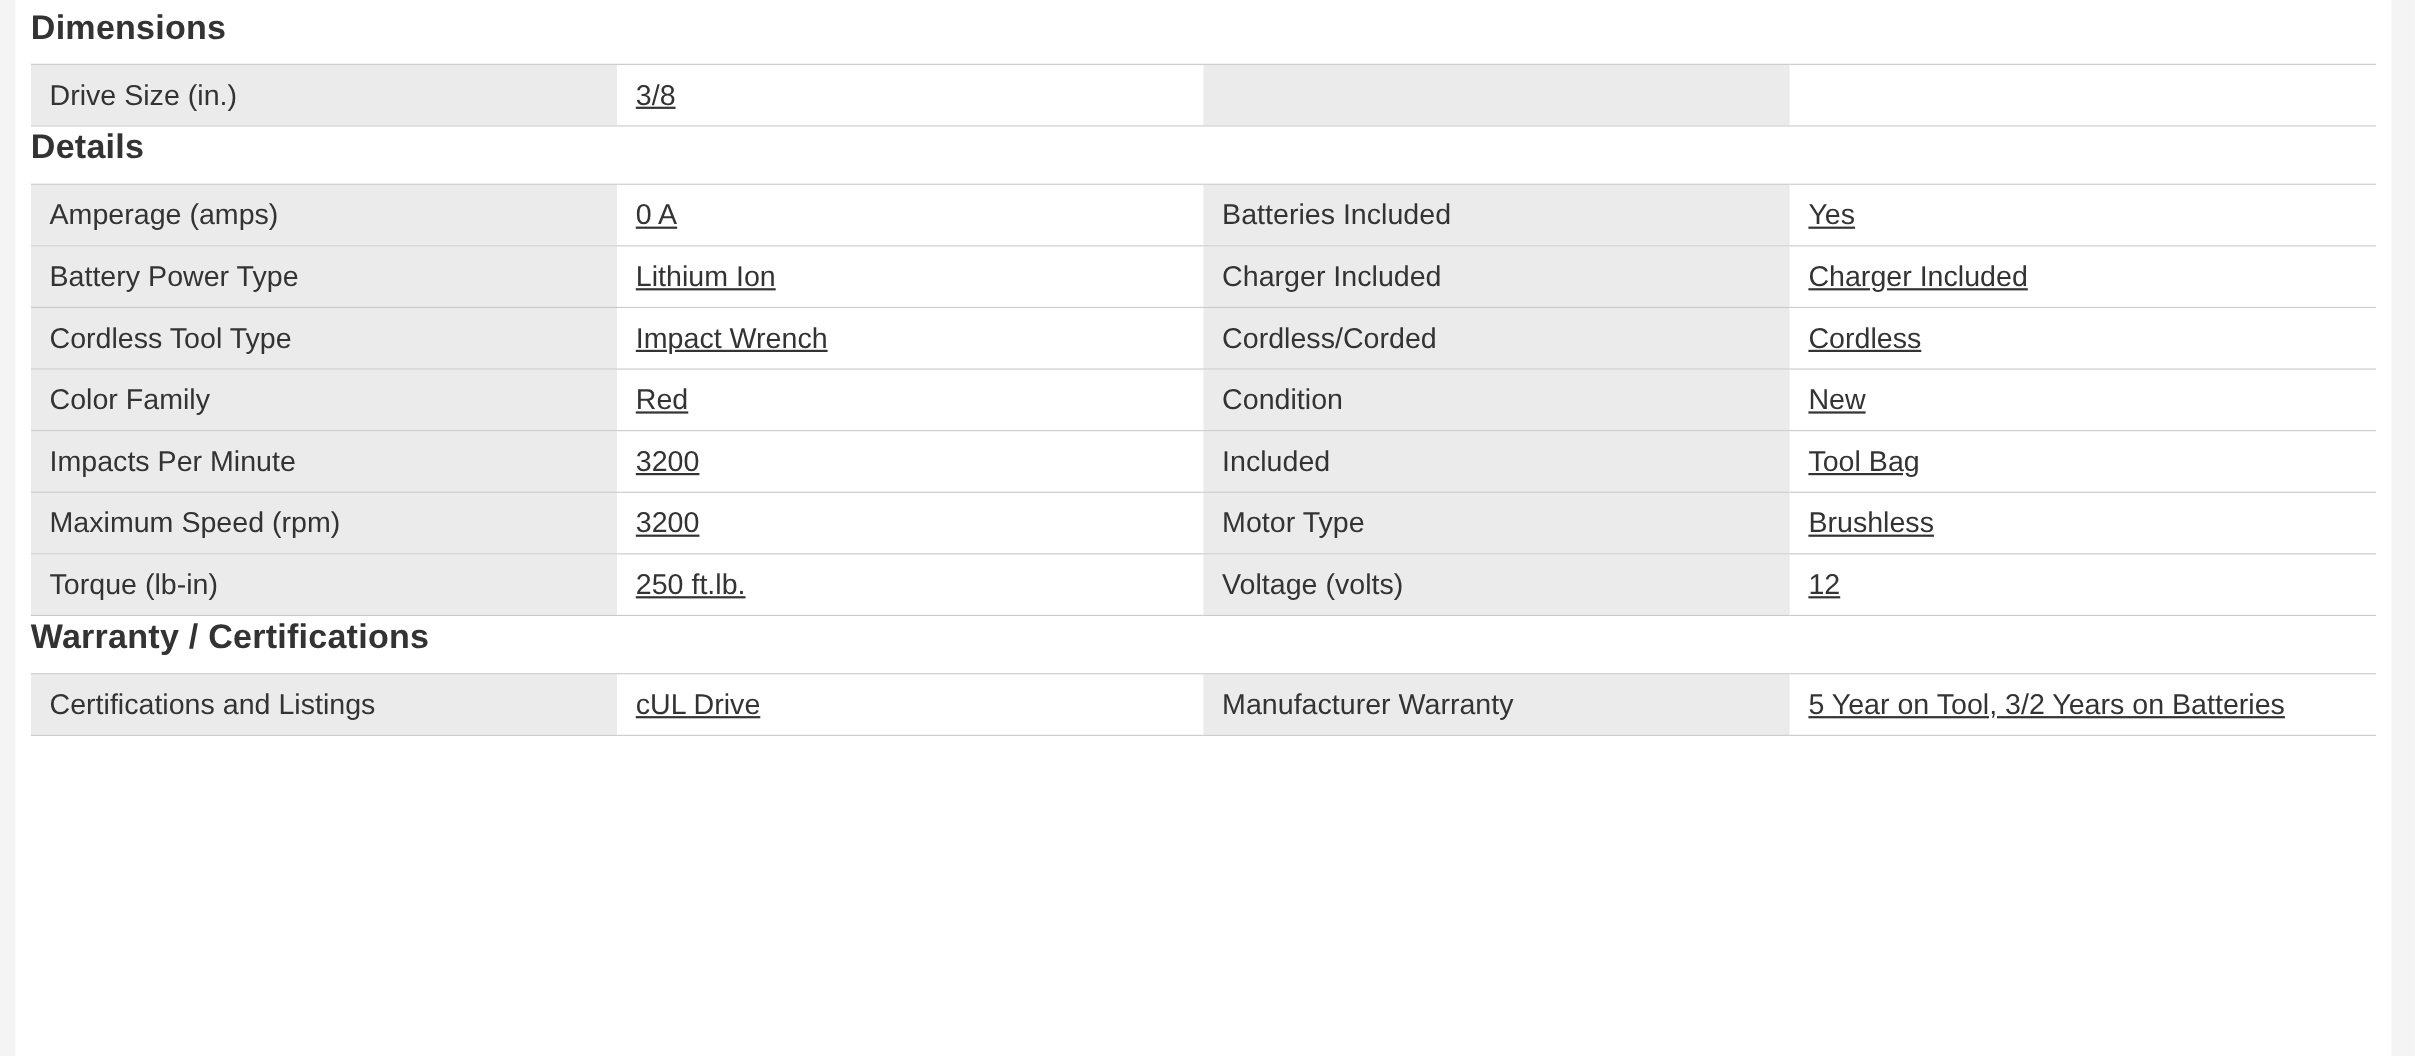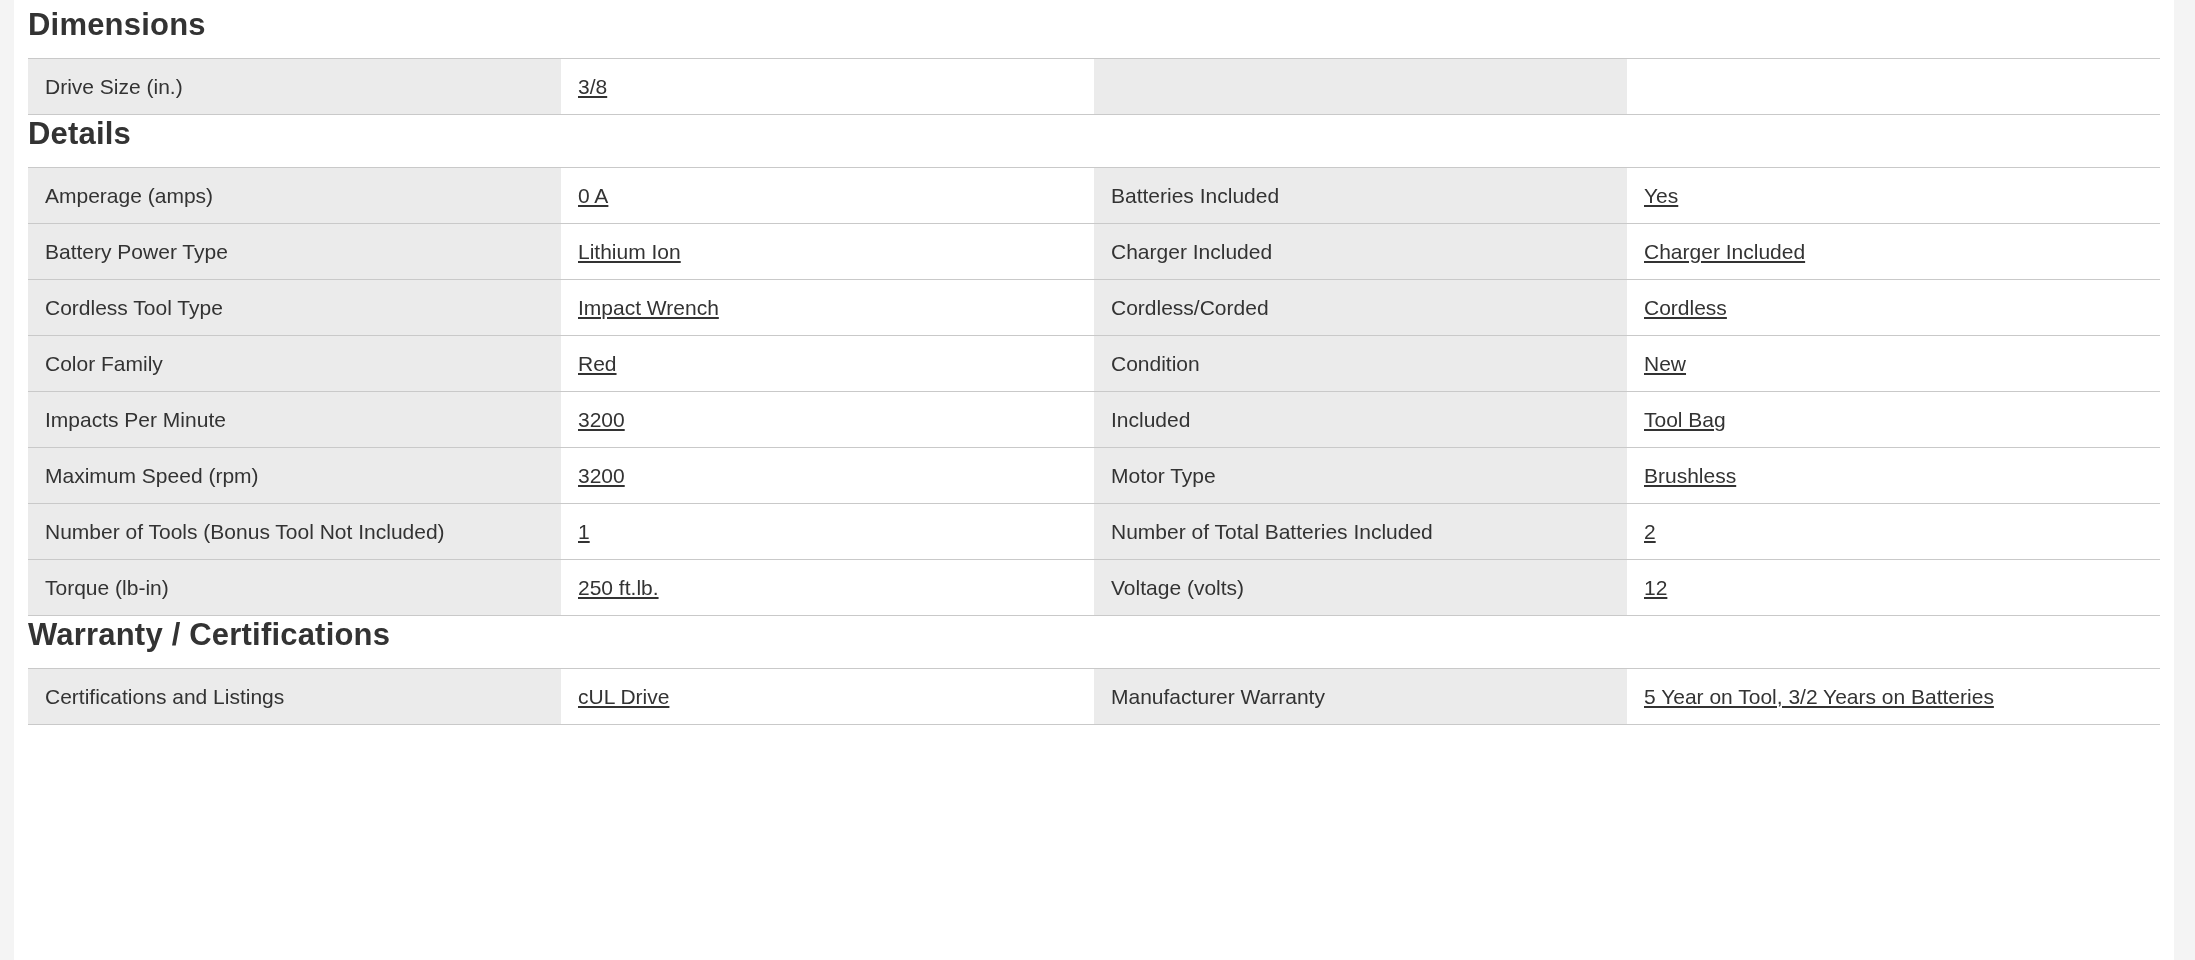--- a/index.html
+++ b/index.html
@@ -27,21 +27,21 @@
   .spec-section + .spec-section .section-title {
   }
   table.spec-table {
     width: 100%;
     border-collapse: collapse;
     table-layout: fixed;
   }
   table.spec-table td {
     width: 25%;
     padding: 15px 17px;
-    font-size: 21px;
+    font-size: 26px;
     line-height: 25px;
     color: #333333;
     vertical-align: middle;
     overflow: hidden;
     white-space: nowrap;
     text-overflow: ellipsis;
   }
   table.spec-table tr {
     border-top: 1px solid #c9c9c9;
     border-bottom: 1px solid #c9c9c9;
@@ -102,26 +102,20 @@
             <td class="label-cell">Included</td>
             <td class="value-cell">Tool Bag</td>
           </tr>
           <tr>
             <td class="label-cell">Maximum Speed (rpm)</td>
             <td class="value-cell">3200</td>
             <td class="label-cell">Motor Type</td>
             <td class="value-cell">Brushless</td>
           </tr>
           <tr>
-            <td class="label-cell">Number of Tools (Bonus Tool Not Included)</td>
-            <td class="value-cell">1</td>
-            <td class="label-cell">Number of Total Batteries Included</td>
-            <td class="value-cell">2</td>
-          </tr>
-          <tr>
             <td class="label-cell">Torque (lb-in)</td>
             <td class="value-cell">250 ft.lb.</td>
             <td class="label-cell">Voltage (volts)</td>
             <td class="value-cell">12</td>
           </tr>
         </tbody>
     </table>
   </section>
 
   <section class="spec-section">

